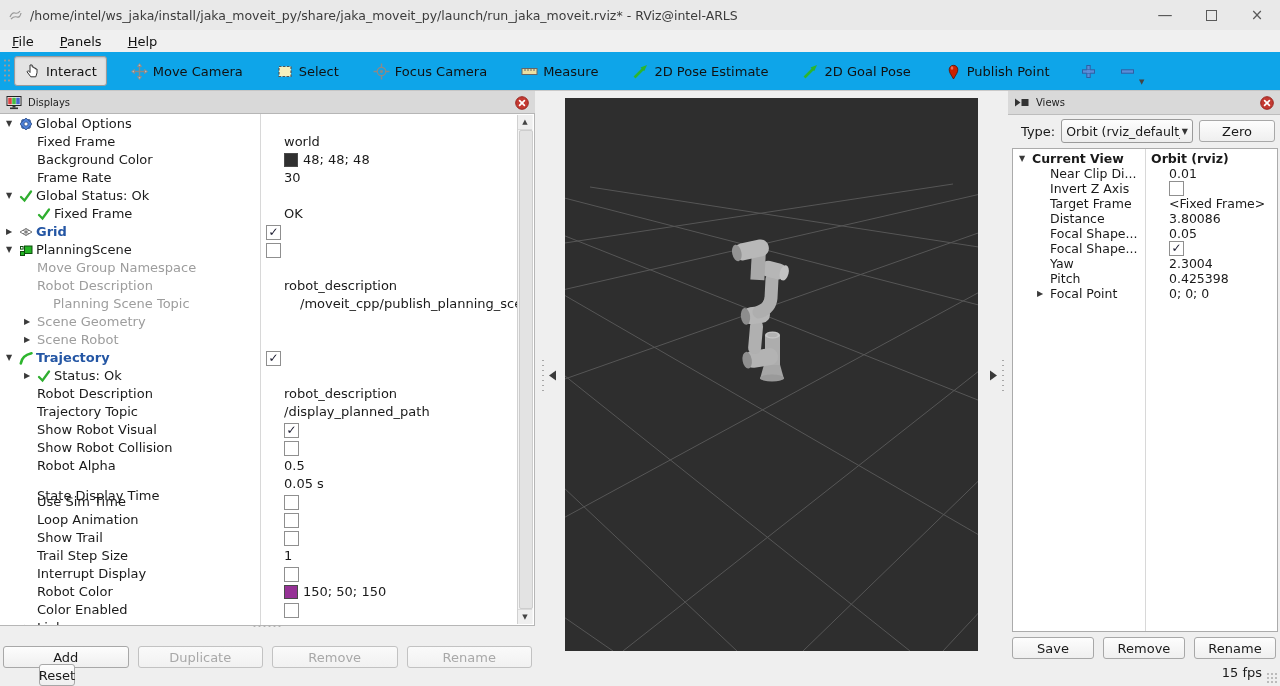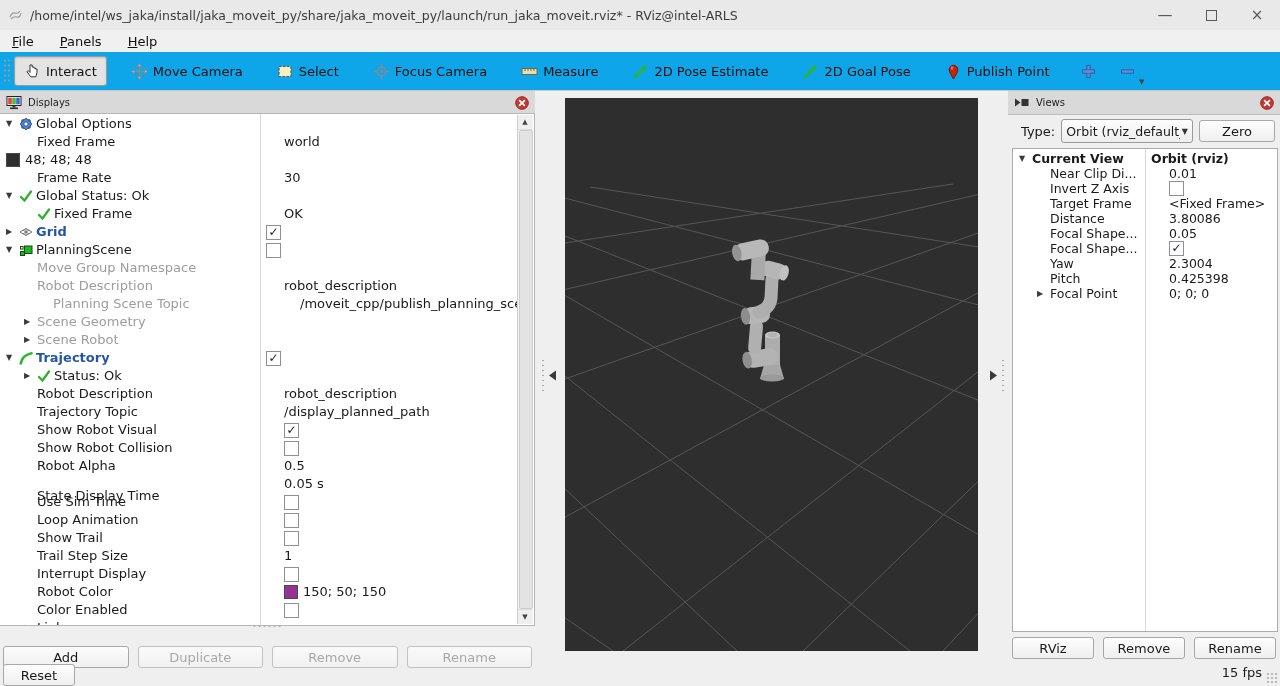--- a/index.html
+++ b/index.html
@@ -75,21 +75,21 @@
   .sb-down{bottom:0;border-top:1px solid #dadada;}
   .sb-thumb{position:absolute;left:1px;width:12px;background:#e3e3e3;border:1px solid #cdcdcd;border-radius:2px;}
   
   .btn{height:22px;border:1px solid #a8a8a8;border-radius:3px;font-size:13px;color:#1a1a1a;
     background:linear-gradient(#fdfdfd,#efefef);display:inline-flex;align-items:center;justify-content:center;
     font-family:"DejaVu Sans","Liberation Sans",sans-serif;}
   .btn.disabled{color:#a8a8a8;border-color:#c2c2c2;background:linear-gradient(#fafafa,#f1f1f1);}
   #displays-buttons{position:absolute;left:0;top:544px;width:535px;display:flex;gap:9px;padding:12px 3px;box-sizing:border-box;}
   #displays-buttons .btn{flex:1;}
   #reset-row{position:absolute;left:3px;top:574px;}
-  #reset-btn{width:72px;}
+  #reset-btn{width:36px;margin-left:36px;}
   .panel-grip{position:absolute;left:252px;top:534px;width:30px;height:5px;
     background-image:radial-gradient(circle,#b3b3b3 1px,transparent 1.2px);background-size:5px 4px;}
   
   .splitter{position:absolute;width:12px;height:40px;top:355px;display:flex;align-items:center;}
   .splitter svg{width:9px;height:11px;}
   .split-dots{position:absolute;width:4px;height:34px;top:358px;
     background-image:radial-gradient(circle,#a8a8a8 .9px,transparent 1.1px);background-size:4px 5px;}
   
   #viewport{position:absolute;left:565px;top:98px;width:413px;height:553px;background:#2e2e2e;overflow:hidden;}
   
@@ -280,20 +280,24 @@
           <div class="trow d18">
             <div class="tcell" style="width: 254px; padding-left: 24px;">
               <span class="arrow"></span>
               <span class="tlabel">Fixed Frame</span>
             </div>
             <div class="tcell tright">
               <span class="tval">world</span>
             </div>
           </div>
           <div class="trow d18">
+            <div class="tcell" style="width: 254px; padding-left: 24px;">
+              <span class="arrow"></span>
+              <span class="tlabel">Background Color</span>
+            </div>
             <div class="tcell tright">
               <span class="chip" style="background: rgb(48, 48, 48);"></span>
               <span class="tval">48; 48; 48</span>
             </div>
           </div>
           <div class="trow d18">
             <div class="tcell" style="width: 254px; padding-left: 24px;">
               <span class="arrow"></span>
               <span class="tlabel">Frame Rate</span>
             </div>
@@ -744,21 +748,21 @@
               <span class="arrow">▶</span>
               <span class="tlabel">Focal Point</span>
             </div>
             <div class="tcell tright">
               <span class="tval">0; 0; 0</span>
             </div>
           </div>
         </div>
     </div>
     <div id="views-buttons">
-        <button class="btn">RViz</button>
+        <button class="btn">Save</button>
         <button class="btn">Remove</button>
         <button class="btn">Rename</button>
       </div>
     <div id="fps">15 fps</div>
   </div>
 
   <div id="resize-grip"></div>
 </div>
 
 </body></html>

